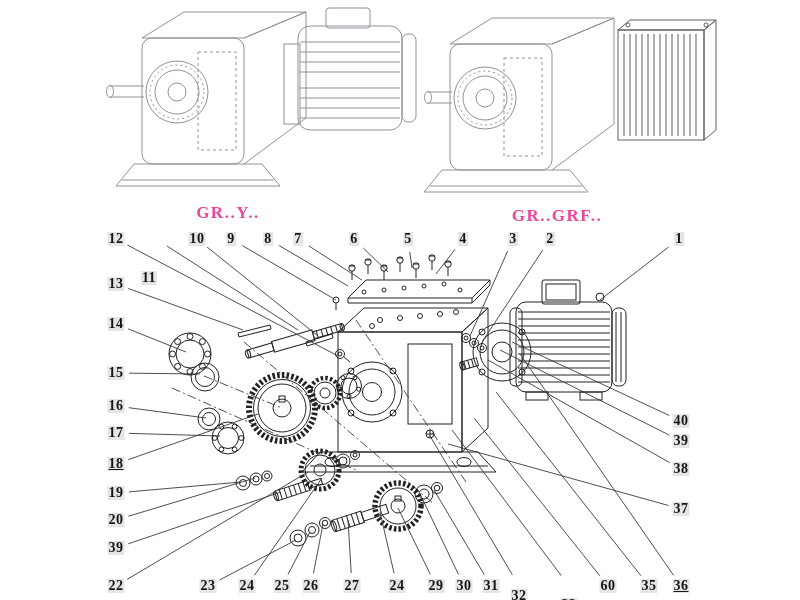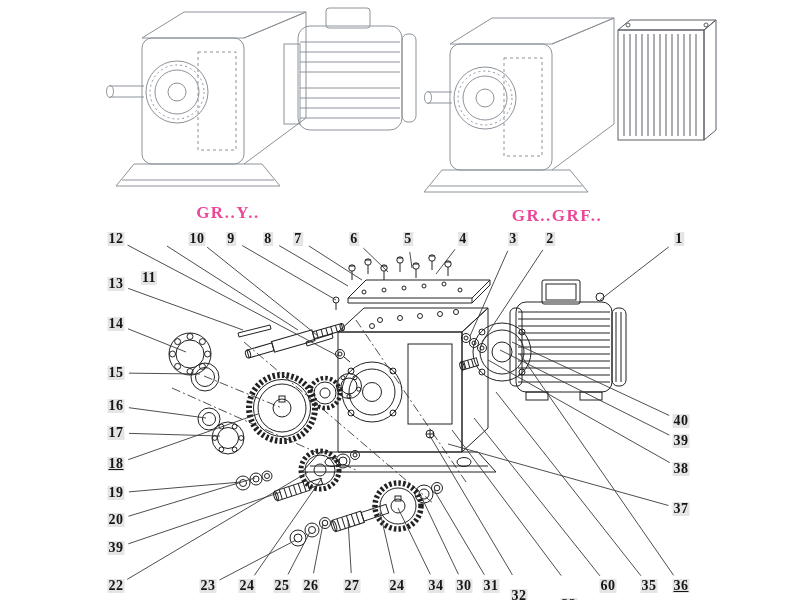--- a/index.html
+++ b/index.html
@@ -323,21 +323,21 @@
     <div class="callout" style="left: 116px; top: 493px;">19</div>
     <div class="callout" style="left: 116px; top: 520px;">20</div>
     <div class="callout" style="left: 116px; top: 548px;">39</div>
     <div class="callout" style="left: 116px; top: 586px;">22</div>
     <div class="callout" style="left: 208px; top: 586px;">23</div>
     <div class="callout" style="left: 247px; top: 586px;">24</div>
     <div class="callout" style="left: 282px; top: 586px;">25</div>
     <div class="callout" style="left: 311px; top: 586px;">26</div>
     <div class="callout" style="left: 352px; top: 586px;">27</div>
     <div class="callout" style="left: 397px; top: 586px;">24</div>
-    <div class="callout" style="left: 436px; top: 586px;">34</div>
+    <div class="callout" style="left: 436px; top: 586px;">29</div>
     <div class="callout" style="left: 464px; top: 586px;">30</div>
     <div class="callout" style="left: 491px; top: 586px;">31</div>
     <div class="callout" style="left: 519px; top: 596px;">32</div>
     <div class="callout" style="left: 569px; top: 586px; margin-top: 19px;">33</div>
     <div class="callout" style="left: 608px; top: 586px;">60</div>
     <div class="callout" style="left: 649px; top: 586px;">35</div>
     <div class="callout" style="left: 681px; top: 586px; text-decoration: underline;">36</div>
     <div class="callout" style="left: 681px; top: 421px;">40</div>
     <div class="callout" style="left: 681px; top: 441px;">39</div>
     <div class="callout" style="left: 681px; top: 469px;">38</div>

